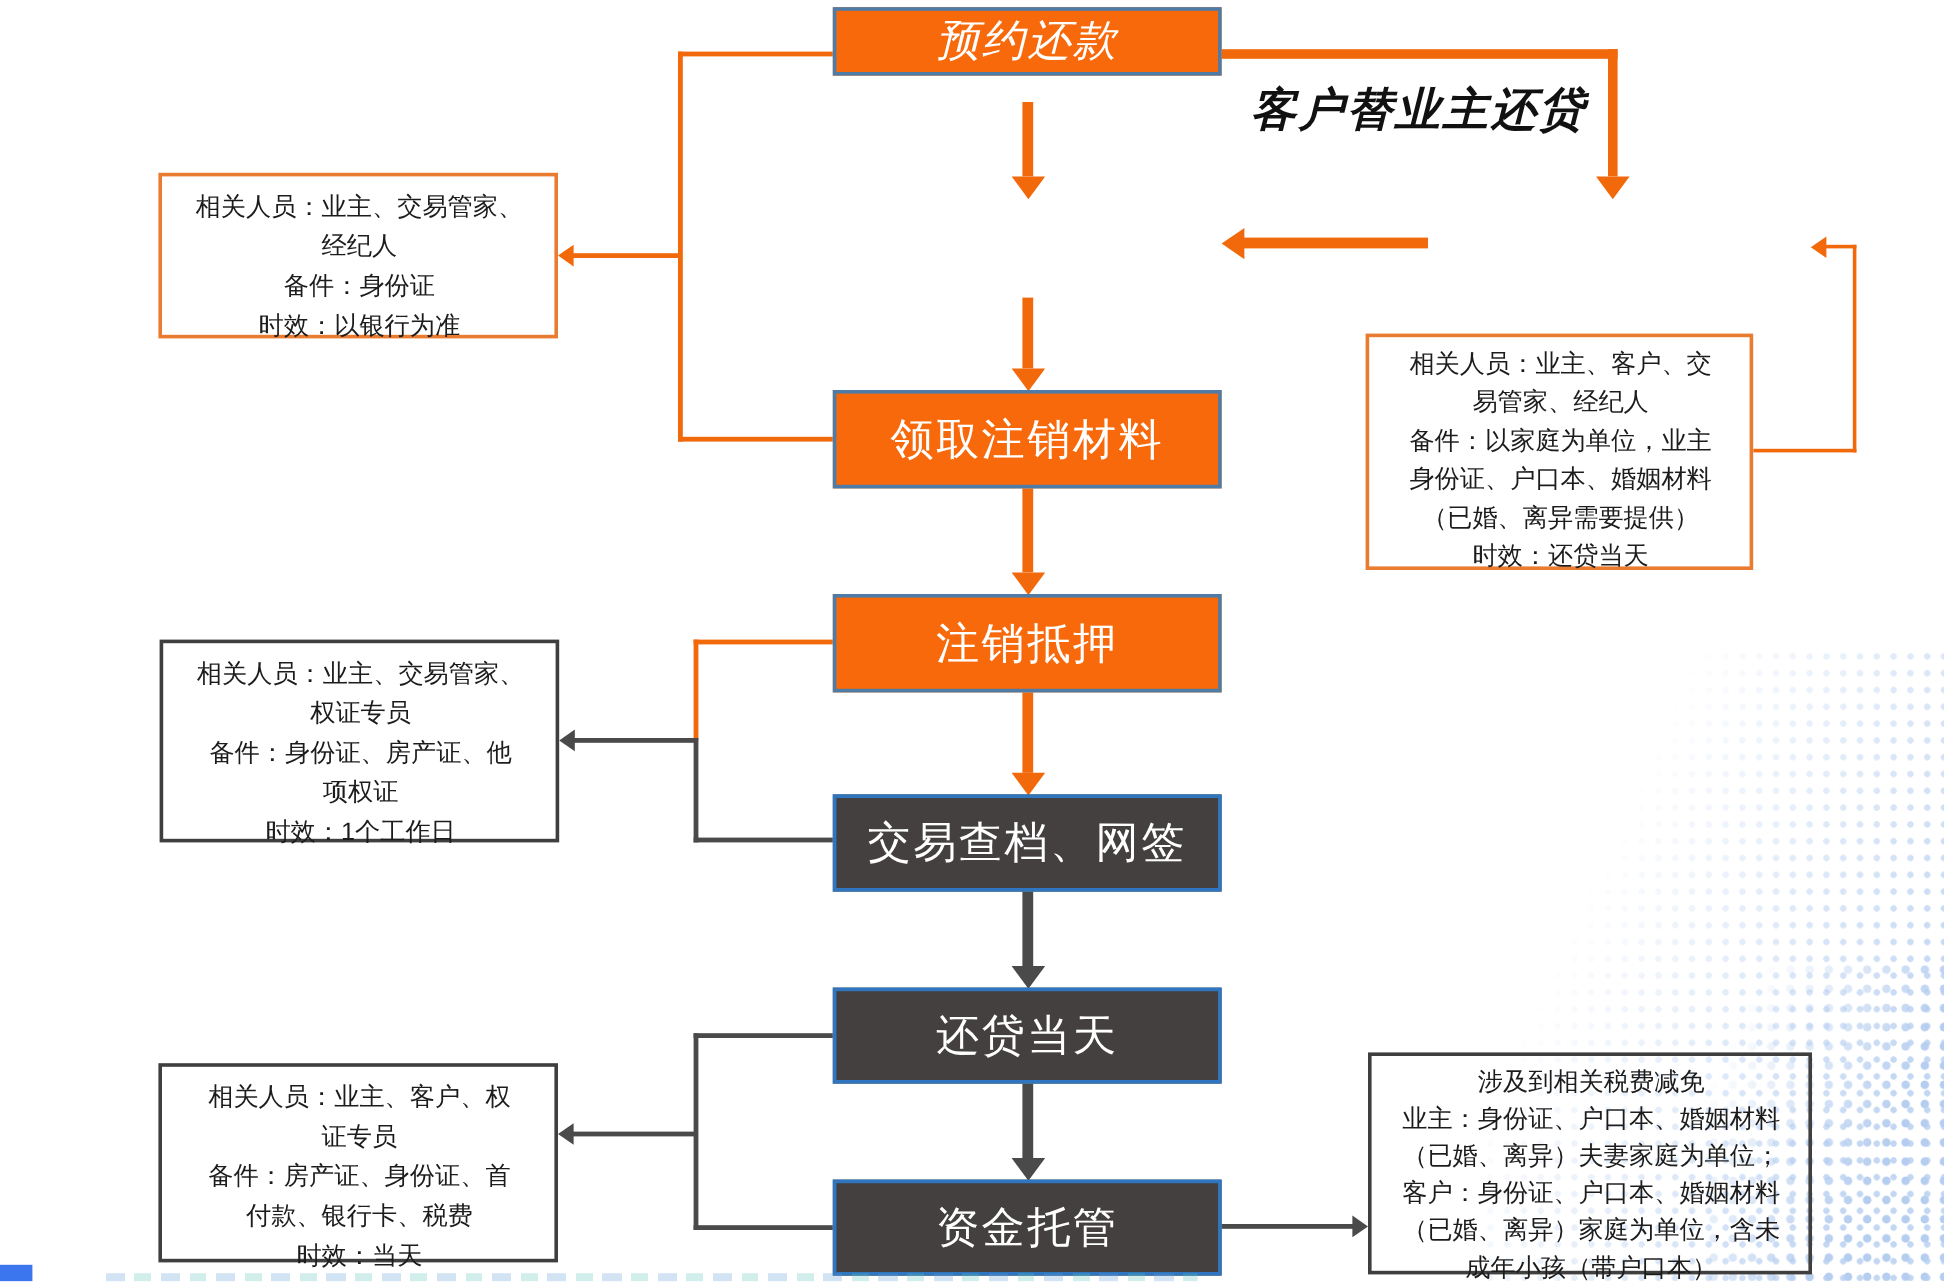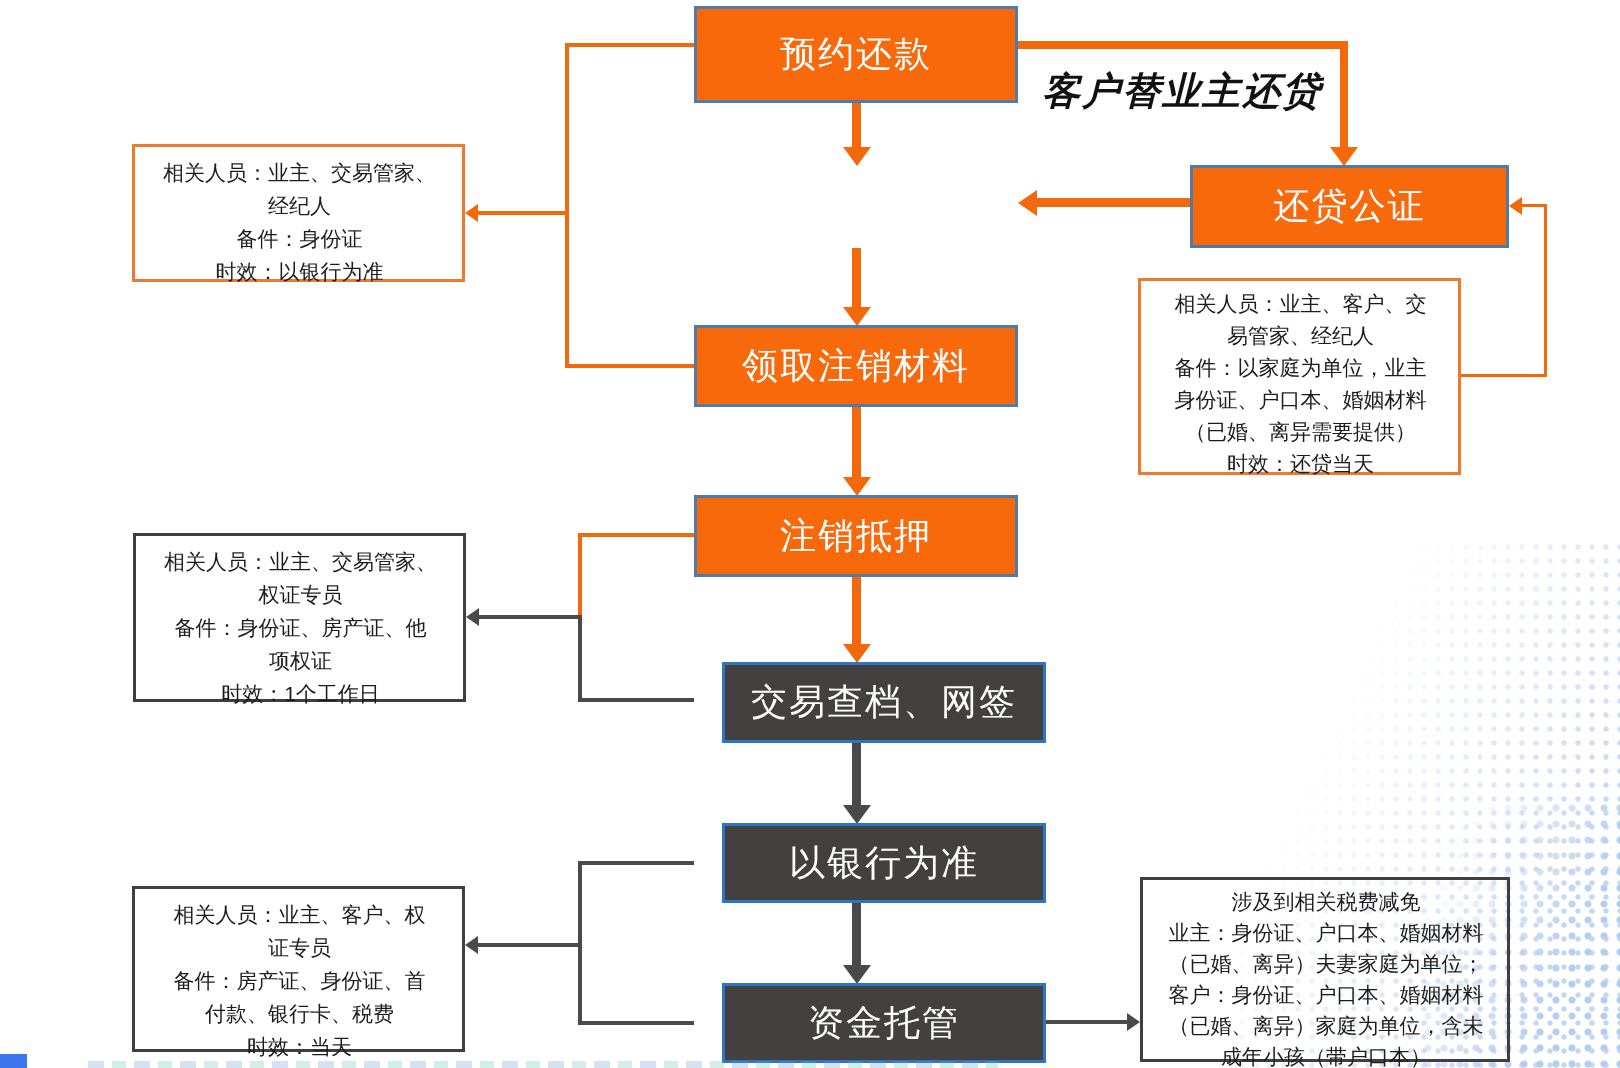--- a/index.html
+++ b/index.html
@@ -8,21 +8,21 @@
   #stage {
     position:relative; width:1620px; height:1068px;
     background:#ffffff; overflow:hidden;
   }
   
   .node {
     position:absolute; display:flex; align-items:center; justify-content:center;
     color:#ffffff; font-size:36px; letter-spacing:2px; z-index:3;
   }
   .node.orange { background:#f8690c; border:3px solid #4e7ca6; }
-  .node.dark   { background:#454040; border:3px solid #2e76bf;margin-left:28px; }
+  .node.dark   { background:#454040; border:3px solid #2e76bf; }
   
   .note {
     position:absolute; background:#ffffff; color:#1c1c1c;
     font-size:21px; line-height:33px; padding:9px 12px 6px 14px;
     white-space:pre-line; z-index:3;text-align:center;
   }
   .note.orange-border { border:3px solid #e97c30; }
   .note.gray-border   { border:3px solid #3f3f3f; }
   .note.transparent   { background:transparent; }
   
@@ -67,42 +67,39 @@
 </head>
 <body>
 
 <div id="stage">
 
   <div class="halftone"></div>
   <div class="halftone2"></div>
   <div class="corner-chip"></div>
   <div class="footer-strip"></div>
 
-  <div class="node orange" style="left:694px; top:6px;   width:324px; height:97px;">
+  <div class="node orange" style="left:694px; top:6px;   width:324px; height:57px;font-style:italic;">
       <span>预约还款</span>
     </div>
   <div class="node orange" style="left:694px; top:325px; width:324px; height:82px;">
       <span>领取注销材料</span>
     </div>
   <div class="node orange" style="left:694px; top:495px; width:324px; height:82px;">
       <span>注销抵押</span>
     </div>
   <div class="node dark" style="left:694px; top:662px; width:324px; height:81px;">
       <span>交易查档、网签</span>
     </div>
   <div class="node dark" style="left:694px; top:823px; width:324px; height:80px;">
-      <span>以银行为准</span>
+      <span>还贷当天</span>
     </div>
   <div class="node dark" style="left:694px; top:983px; width:324px; height:80px;">
       <span>资金托管</span>
     </div>
 
-  <div class="node orange" style="left:1190px; top:165px; width:319px; height:83px;">
-      <span>还贷公证</span>
-    </div>
 
   <div class="edge-label" style="left:1042px; top:66px;">客户替业主还贷</div>
 
   <div class="note orange-border" style="left:132px;  top:144px; width:333px; height:138px;">相关人员：业主、交易管家、
 经纪人
 备件：身份证
 时效：以银行为准</div>
   <div class="note orange-border" style="left:1138px; top:278px; width:323px; height:197px; line-height:32px; padding-top:7px;">相关人员：业主、客户、交
 易管家、经纪人
 备件：以家庭为单位，业主

